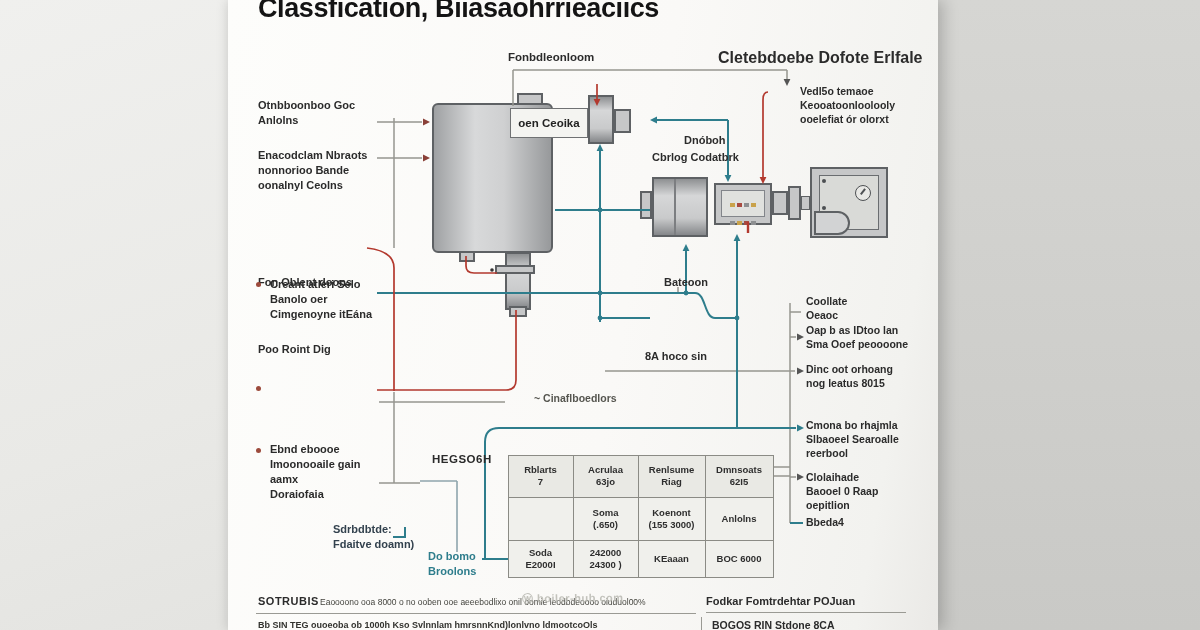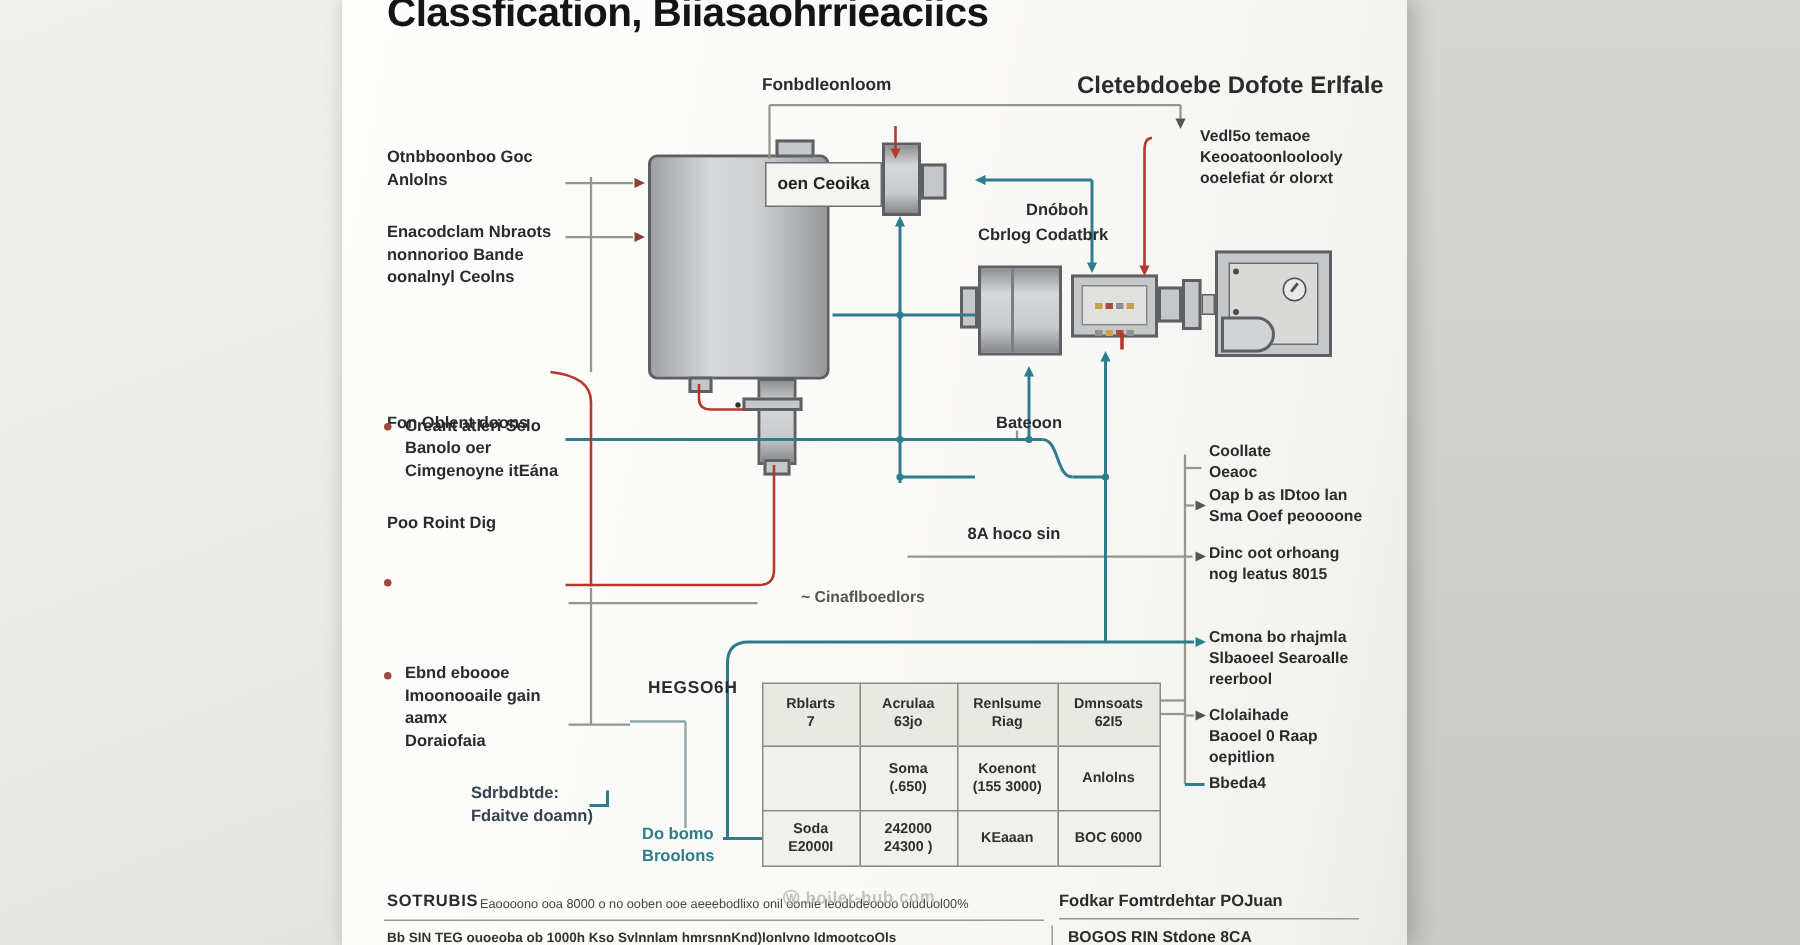--- a/index.html
+++ b/index.html
@@ -186,21 +186,21 @@
     <div class="lab" style="left:270px;top:277px;">Creant atleri Selo
 Banolo oer
 Cimgenoyne itEána</div>
     <div class="lab bold" style="left:258px;top:342px;">Poo Roint Dig</div>
     <span class="bullet" style="left:256px;top:386px;"></span>
     <span class="bullet" style="left:256px;top:448px;"></span>
     <div class="lab" style="left:270px;top:442px;">Ebnd eboooe
 Imoonooaile gain
 aamx
 Doraiofaia</div>
-    <div class="lab" style="left:314px;top:522px;color:#33424e;">Sdrbdbtde:
+    <div class="lab" style="left:333px;top:522px;color:#33424e;">Sdrbdbtde:
 Fdaitve doamn)</div>
     <div class="lab" style="left:428px;top:549px;color:#2e7d8c;">Do bomo
 Broolons</div>
 
     <div class="lab small" style="left:806px;top:294px;">Coollate
 Oeaoc</div>
     <div class="lab small" style="left:806px;top:323px;">Oap b as IDtoo lan
 Sma Ooef peoooone</div>
     <div class="lab small" style="left:806px;top:362px;">Dinc oot orhoang
 nog leatus 8015</div>

